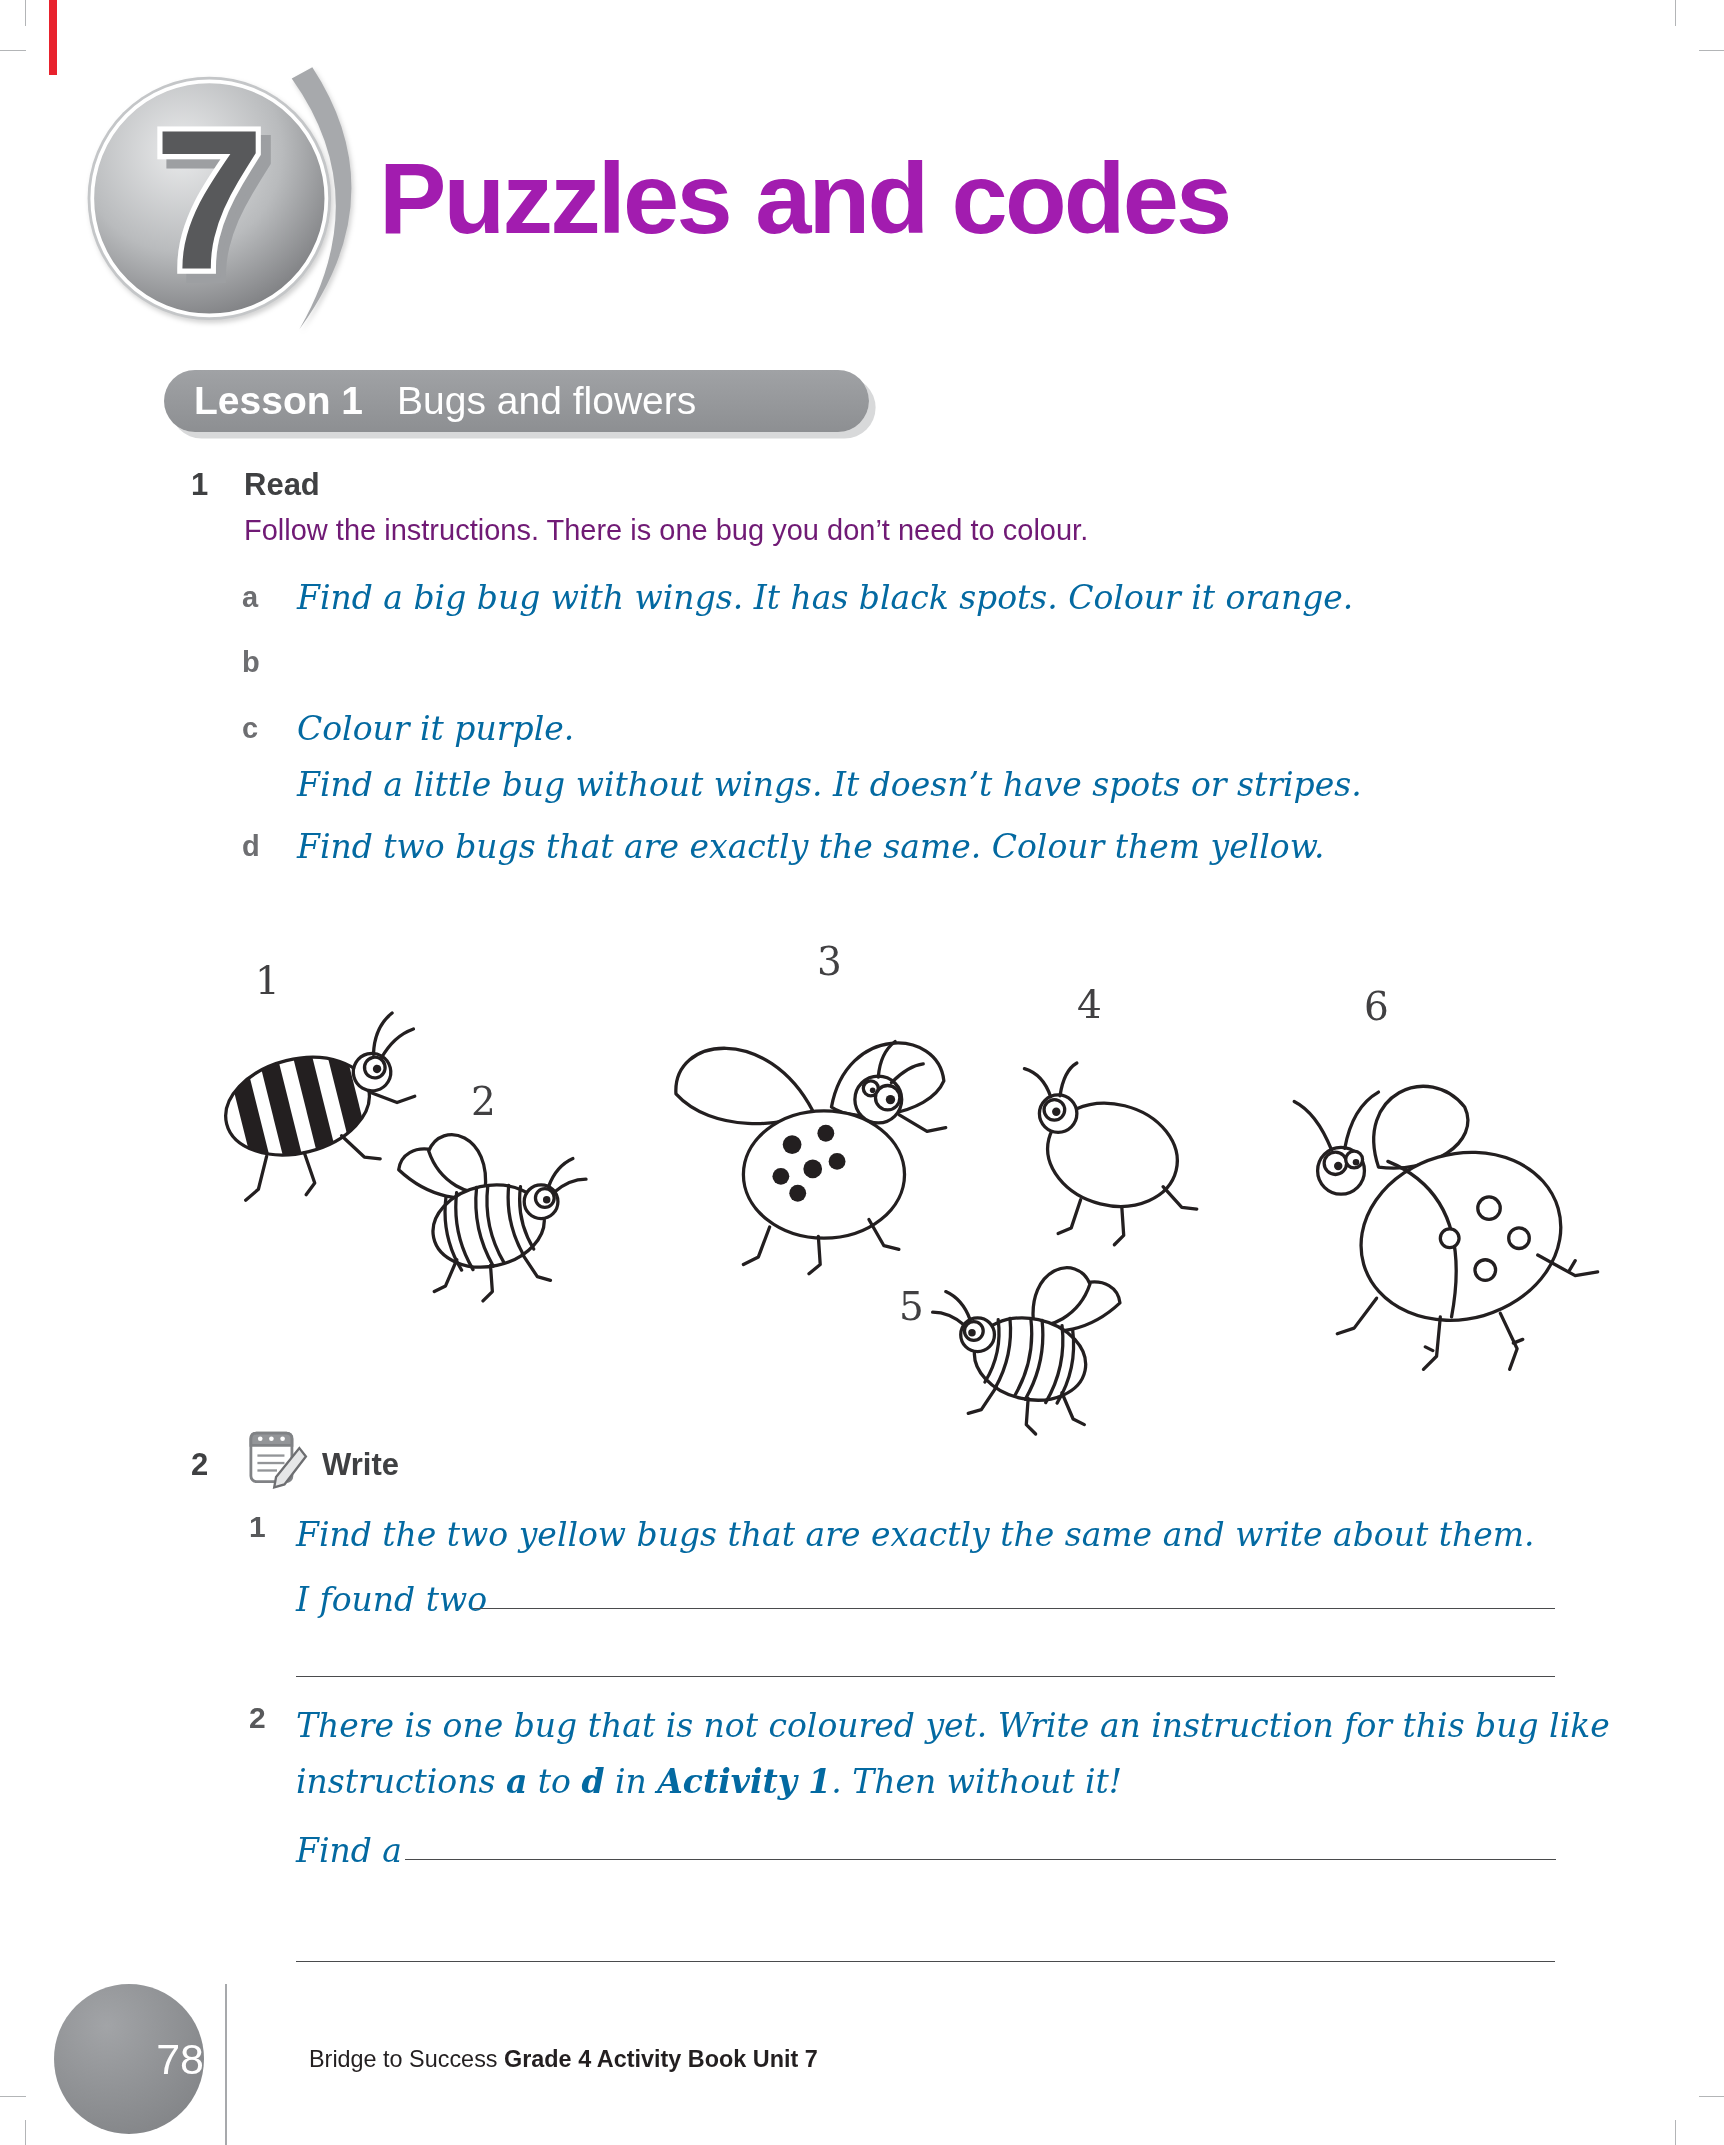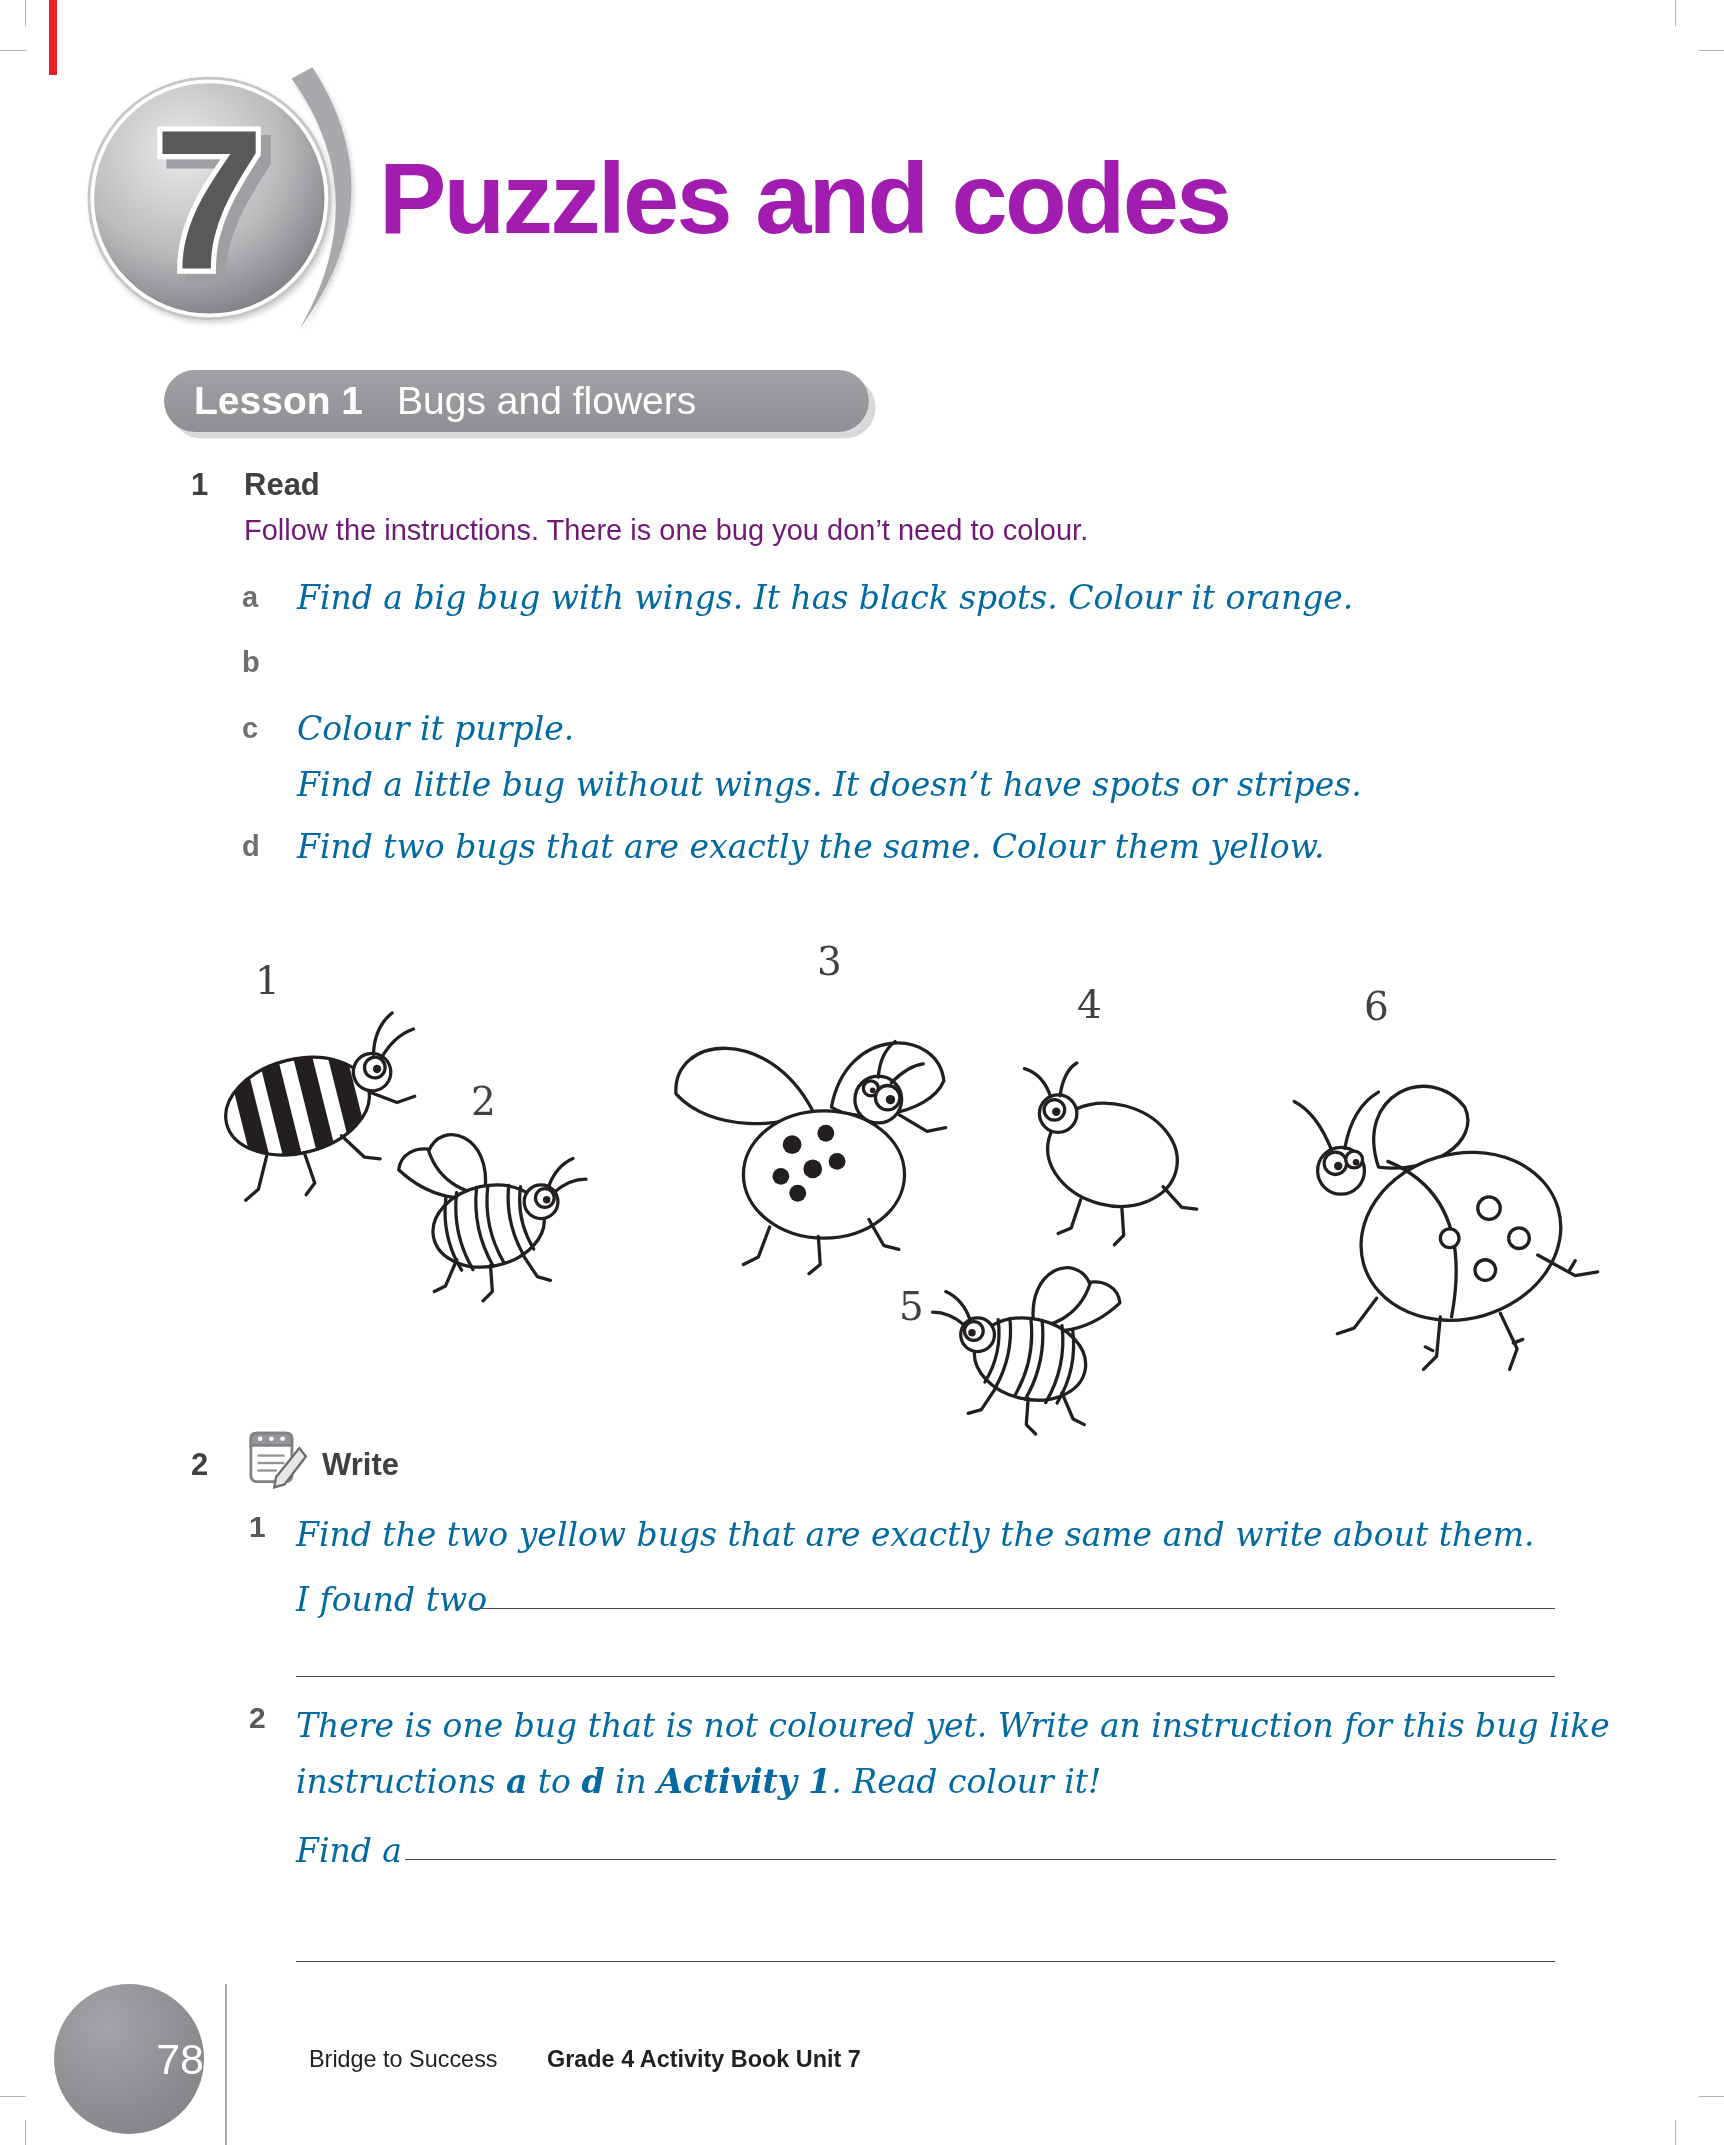--- a/index.html
+++ b/index.html
@@ -56,21 +56,21 @@
 
   
   .page-circle {
     position:absolute; left:54px; top:1984px; width:150px; height:150px; border-radius:50%;
     background:radial-gradient(circle at 35% 28%, #a2a4a7, #7c7e81);
     display:flex; align-items:center; justify-content:flex-end;
     color:#ffffff; font-size:43px;
   }
   .footer-rule { position:absolute; left:225px; top:1984px; width:1.9px; height:161px; background:#a7a9ac; }
   .footer-text { position:absolute; left:309px; top:2046px; font-size:23.4px; color:#231f20; }
-  .footer-text b { font-weight:700;margin-left:43px; }
+  .footer-text b { font-weight:700; }
 
   svg .ink { stroke:#231f20; stroke-width:3.5; stroke-linecap:round; stroke-linejoin:round; fill:#ffffff; }
   svg .ink-line { stroke:#231f20; stroke-width:3.5; stroke-linecap:round; stroke-linejoin:round; fill:none; }
   svg .ink-dark { fill:#231f20; stroke:none; }
 </style>
 </head>
 <body>
 
 <div class="crop" style="left:0;top:50px;width:26px;height:0.9px"></div>
 <div class="crop" style="left:25px;top:0;width:0.9px;height:26px"></div>
@@ -256,21 +256,21 @@
 
 <div class="task-num" style="left:249px;top:1510px">1</div>
 <div class="task-text hand" style="left:296px;top:1507px">Find the two yellow bugs that are exactly the same and write about them.</div>
 <div class="hand abs" style="left:296px;top:1572px">I found two</div>
 <div class="write-line" style="left:473px;top:1570px;width:1082px"></div>
 <div class="write-line" style="left:296px;top:1638px;width:1259px"></div>
 
 <div class="task-num" style="left:249px;top:1701px">2</div>
 <div class="task-text hand" style="left:296px;top:1698px">
   <div>There is one bug that is not coloured yet. Write an instruction for this bug like</div>
-  <div><span>instructions </span><b>a</b><span> to </span><b>d</b><span> in </span><b>Activity 1</b><span>. Read colour it!</span></div>
+  <div><span>instructions </span><b>a</b><span> to </span><b>d</b><span> in </span><b>Activity 1</b><span>. Then without it!</span></div>
 </div>
 <div class="hand abs" style="left:296px;top:1823px">Find a</div>
 <div class="write-line" style="left:405px;top:1821px;width:1151px"></div>
 <div class="write-line" style="left:296px;top:1923px;width:1259px"></div>
 
 <div class="page-circle">
   <span>78</span>
 </div>
 <div class="footer-rule"></div>
 <div class="footer-text">

